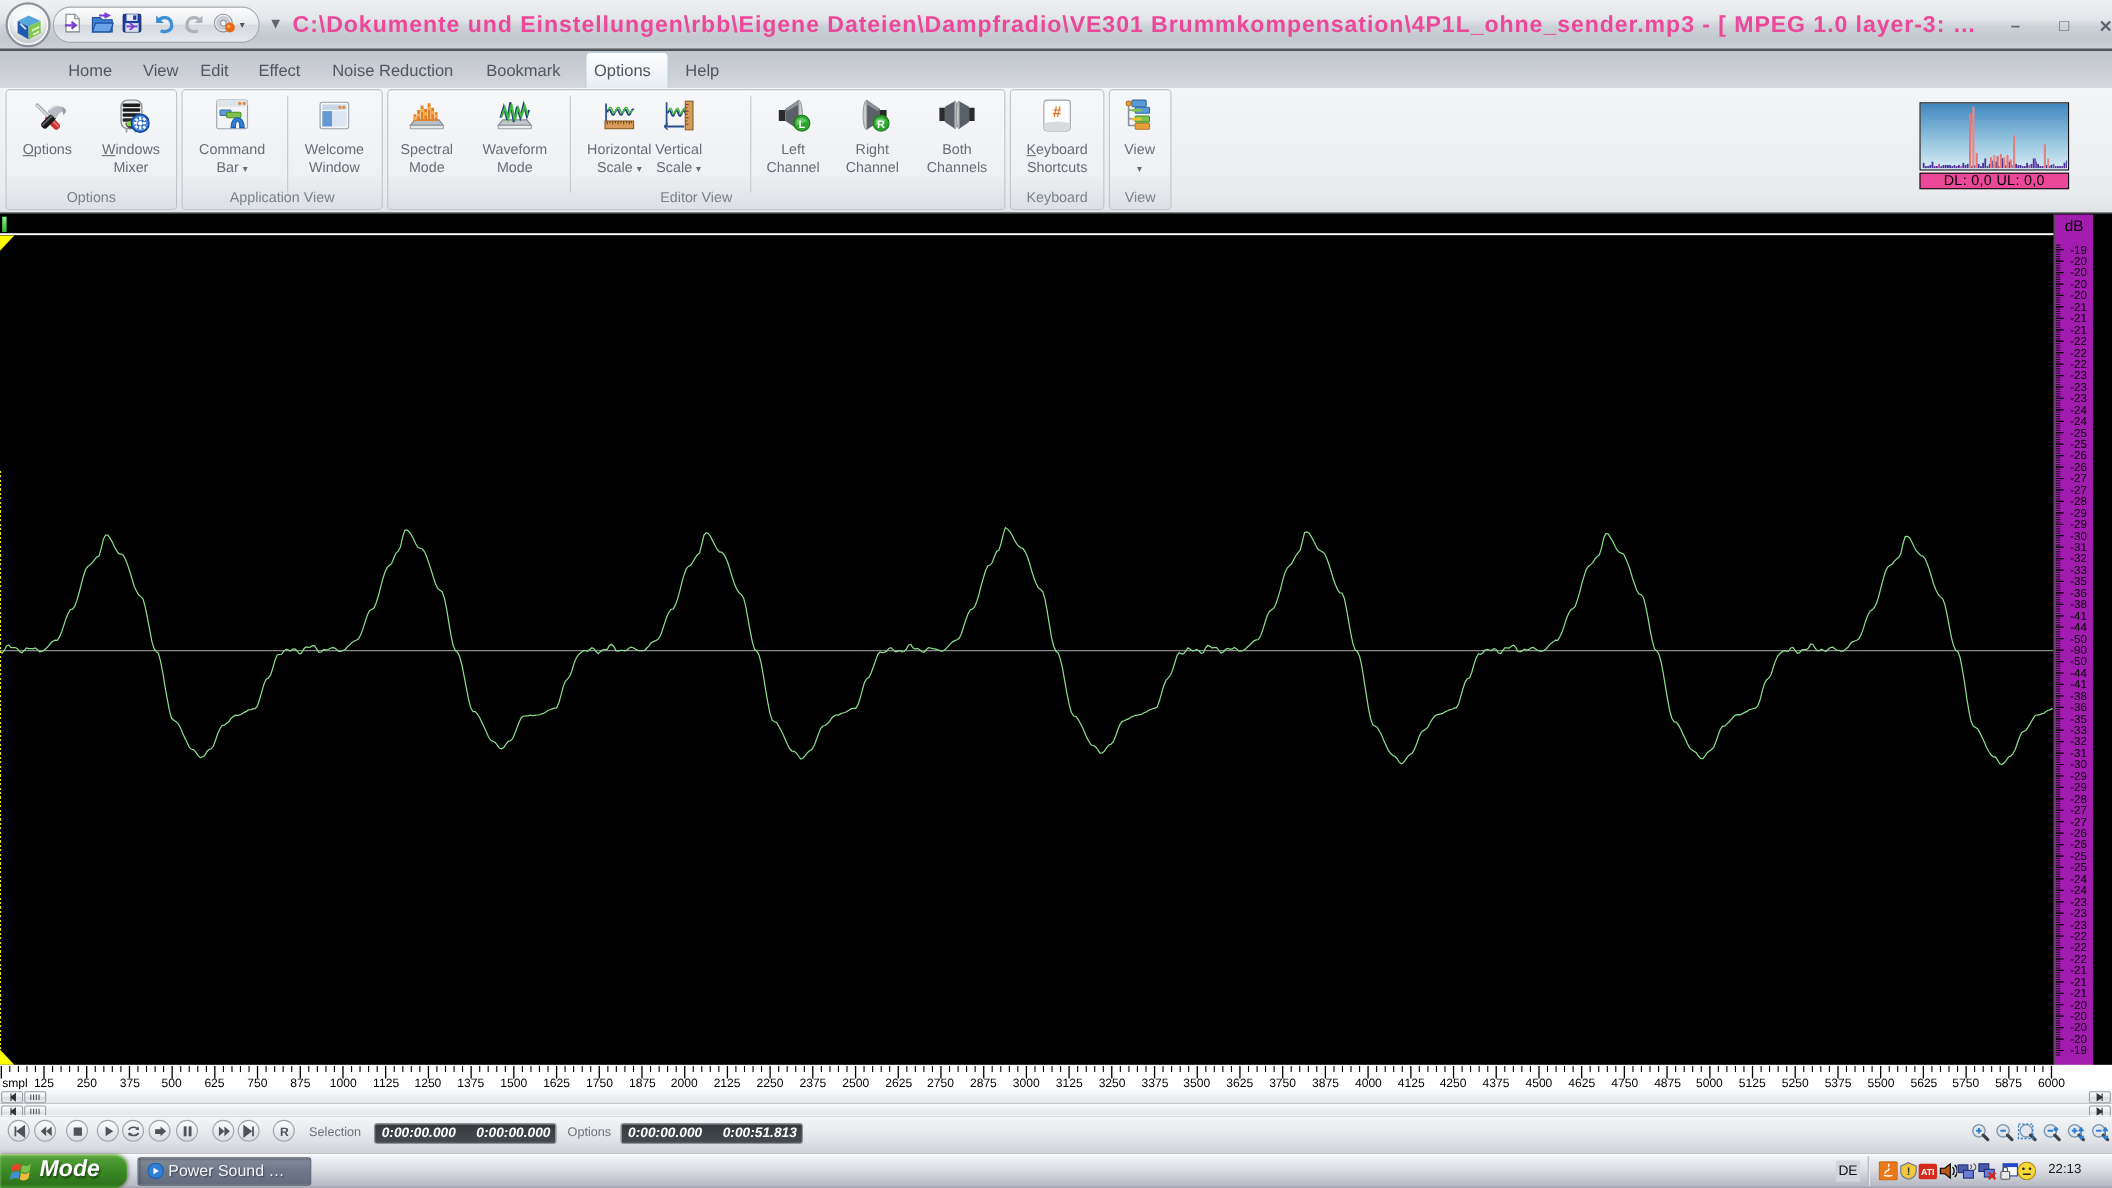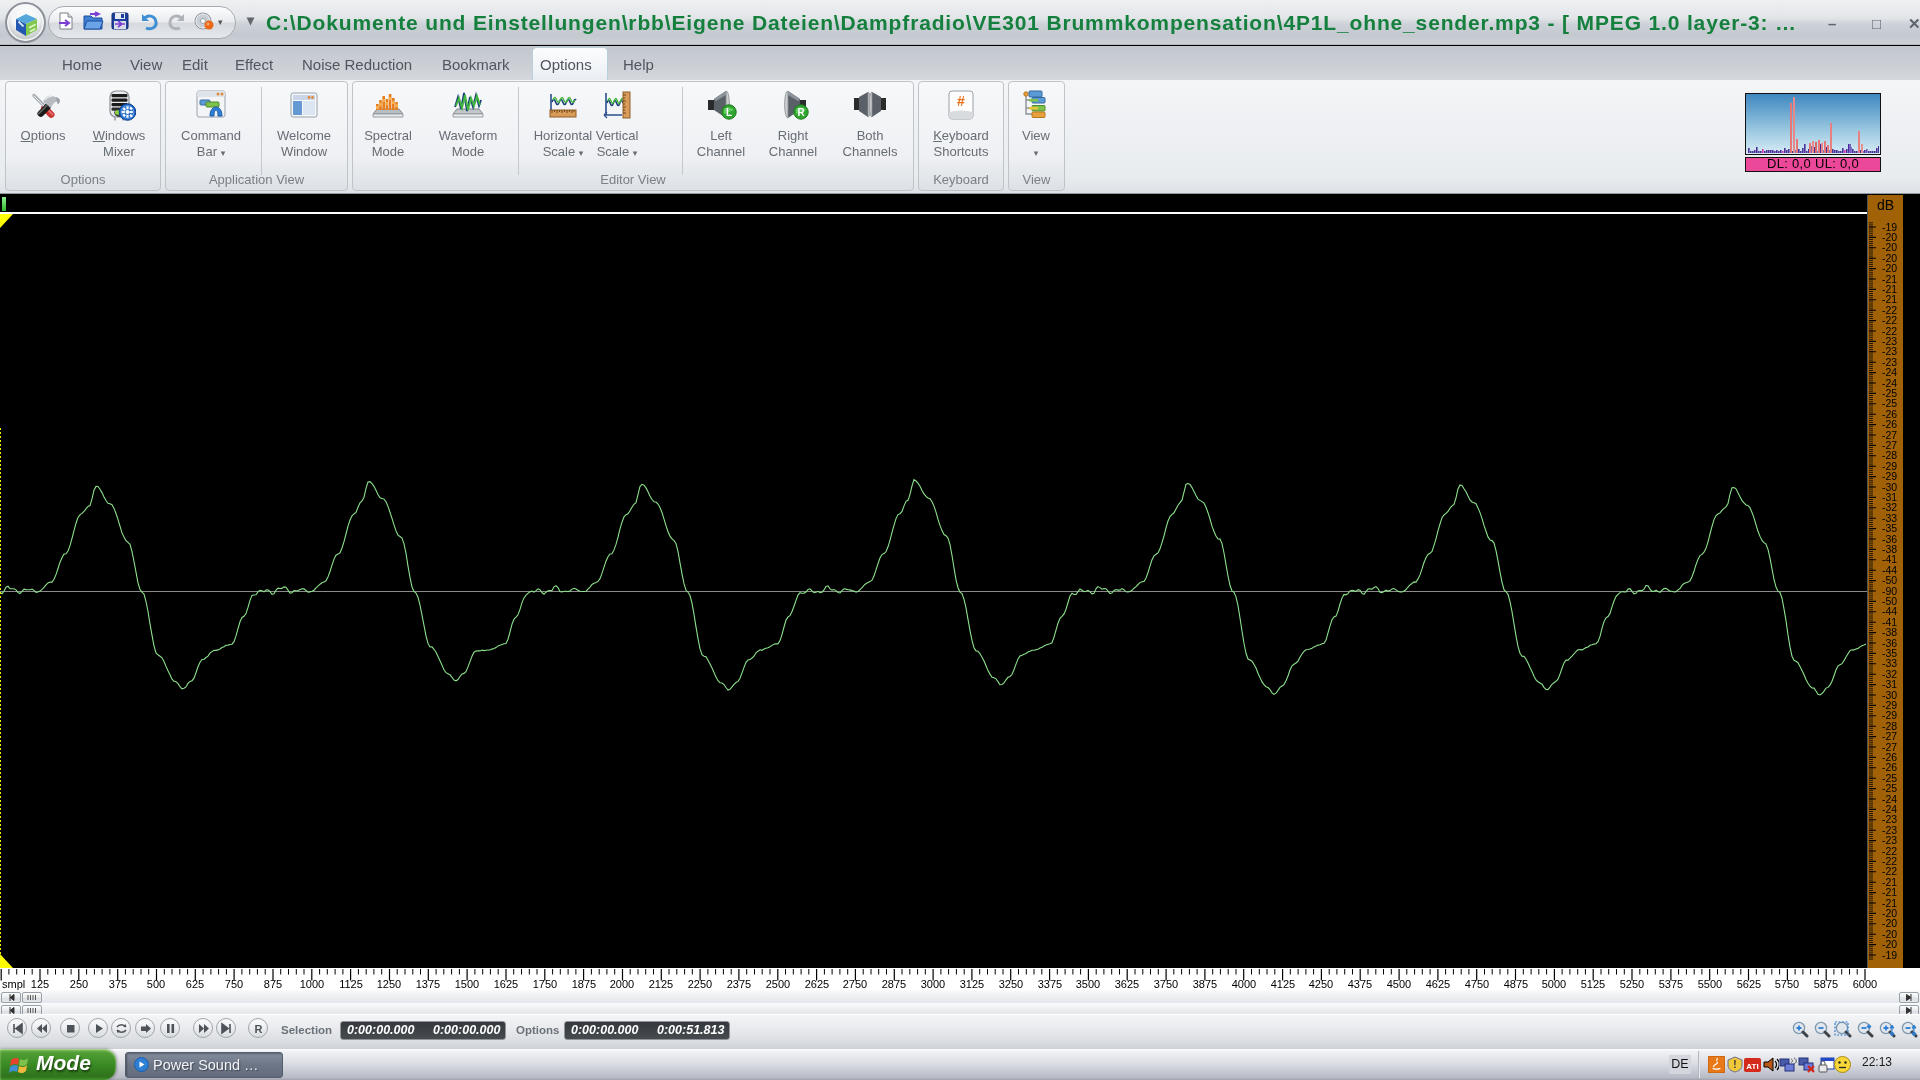--- a/index.html
+++ b/index.html
@@ -1,45 +1,45 @@
 <!DOCTYPE html>
 <html><head><meta charset="utf-8"><title>psd</title><style>
 *{margin:0;padding:0;box-sizing:border-box}
 html,body{width:1920px;height:1080px;overflow:hidden;background:#000;font-family:"Liberation Sans",sans-serif}
 .abs{position:absolute}
 #titlebar{position:absolute;left:0;top:0;width:1920px;height:45px;background:linear-gradient(#eef0f2 0%,#e3e6e9 40%,#cdd2d8 55%,#c4c9d0 80%,#cdd1d7 100%);border-bottom:1px solid #b4b9c0}
 #appbtn{position:absolute;left:5px;top:2px;width:41px;height:41px;border-radius:50%;background:radial-gradient(circle at 50% 32%,#ffffff 0%,#f2f3f4 45%,#c9cccf 70%,#e8eaeb 100%);border:2px solid #8d9199;box-shadow:0 0 0 1.5px #f8f9fa inset}
 #qat{position:absolute;left:48px;top:6px;width:188px;height:33px;border-radius:16px;background:linear-gradient(#fdfdfe,#e9ebee 48%,#d6dade 52%,#e5e8ec);border:1px solid #a7acb4}
-#wtitle{position:absolute;left:266px;top:11px;font-size:21px;font-weight:bold;color:#15803d;letter-spacing:0.85px;white-space:nowrap}
+#wtitle{position:absolute;left:266px;top:11px;font-size:21px;font-weight:bold;color:#ec4899;letter-spacing:0.85px;white-space:nowrap}
 #wchev{position:absolute;left:247px;top:12px;font-size:14px;font-weight:bold;color:#61666d}
 .wctl{position:absolute;top:15px;font-size:15px;color:#5e646b;font-weight:bold}
 #menurow{position:absolute;left:0;top:46px;width:1920px;height:34px;background:linear-gradient(#c2c7ce,#ccd0d6 60%,#d4d8dd)}
 .mtab{position:absolute;top:51px;height:29px;line-height:27px;font-size:15px;color:#50565d}
 #seltab{position:absolute;left:532px;top:47px;width:76px;height:33px;background:linear-gradient(#fbfcfd,#f2f5f8 60%,#e8edf2);border:1px solid #b8d0da;border-bottom:none;border-radius:5px 5px 0 0}
 #ribbon{position:absolute;left:0;top:80px;width:1920px;height:114px;background:linear-gradient(#f3f5f7,#e9ecef 85%,#dee2e6);border-bottom:1px solid #9199a1}
 .grp{position:absolute;top:81px;height:110px;border:1px solid #bfc4ca;border-radius:4px;background:linear-gradient(#f7f8fa,#eef0f3 70%,#e4e7eb 86%,#dde1e6)}
 .glabel{position:absolute;left:0;bottom:3px;width:100%;text-align:center;font-size:13px;color:#7a8088}
 .ritem{position:absolute;top:88px;text-align:center;font-size:13px;color:#676d74;line-height:15.5px}
 .ritem svg{display:block;margin:0 auto 6px}
 .gsep{position:absolute;top:6px;width:1px;height:88px;background:#c3c8ce}
 #wavetop{position:absolute;left:0;top:195px;width:1867px;height:17px;background:#000}
 #wavetopline{position:absolute;left:0;top:212px;width:1867px;height:2px;background:#fff}
 #wavemark{position:absolute;left:2px;top:197px;width:4px;height:14px;background:linear-gradient(#8ef08e,#2eb82e)}
 #wavebox{position:absolute;left:0;top:214px;width:1867px;height:754px;background:#000}
-#dbcol{position:absolute;left:1867px;top:195px;width:36px;height:775px;background:#a16207;border-left:1px solid #555}
+#dbcol{position:absolute;left:1867px;top:195px;width:36px;height:775px;background:#a21caf;border-left:1px solid #555}
 #blackcol{position:absolute;left:1903px;top:195px;width:17px;height:795px;background:#000}
 #dbhdr{position:absolute;left:1877px;top:197px;font-size:14px;color:#000}
 #ruler{position:absolute;left:0;top:968px;width:1920px;height:22px;background:#fff}
 .srow{position:absolute;left:0;width:1920px;height:12px;background:linear-gradient(#fafbfc,#eceef1 55%,#e3e6ea)}
 .sbtn svg{display:block}
 .sbtn{position:absolute;overflow:hidden;border:1px solid #9aa0a8;border-radius:2px;background:linear-gradient(#fcfdfd,#e8eaed 50%,#d9dce0 52%,#e6e9ec)}
 #transport{position:absolute;left:0;top:1014px;width:1920px;height:35px;background:linear-gradient(#f4f5f7,#e7e9ec 45%,#d9dce1 80%,#cdd1d7);border-top:1px solid #fff}
 .tbtn svg{display:block;margin:1px auto 0}
 .tbtn{position:absolute;top:1018px;width:20px;height:20px;border-radius:50%;border:1.3px solid #a0a5ab;background:linear-gradient(#fdfdfe,#e9ebee 55%,#d9dcdf)}
-.tlabel{font-size:11.5px;font-weight:bold;color:#6b7178;position:absolute;top:1024px}
+.tlabel{font-size:11.5px;font-weight:normal;color:#6b7178;position:absolute;top:1024px}
 .tbox{position:absolute;top:1021px;height:19px;border-radius:3px;background:linear-gradient(#35393d,#464b50);border:1px solid #8f9398;color:#fff;font-size:12.5px;font-weight:bold;font-style:italic;line-height:17px;white-space:nowrap}
 #taskbar{position:absolute;left:0;top:1049px;width:1920px;height:31px;background:linear-gradient(#fdfdfd 0%,#f1f2f5 8%,#dcdee4 45%,#c8cbd3 70%,#b7bac4 93%,#9ea1ac 100%)}
 #startbtn{position:absolute;left:0;top:1049px;width:116px;height:31px;border-radius:0 12px 12px 0;background:linear-gradient(#6cb04c 0%,#4f9c34 15%,#3a8b24 50%,#2f731c 88%,#3f8f27 100%);box-shadow:inset 0 1px 2px #b8e09c,1px 0 3px rgba(0,0,0,.35)}
 #starttxt{position:absolute;left:36px;top:1051px;font-size:21px;font-weight:bold;font-style:italic;color:#fff;text-shadow:1px 2px 2px rgba(0,0,0,.5)}
 #taskbtn{position:absolute;left:125px;top:1052px;width:158px;height:26px;border-radius:3px;background:linear-gradient(#848d9b,#6d7687 50%,#636c7d);border:1px solid #555e6e;box-shadow:inset 1px 1px 2px rgba(0,0,0,.3)}
 #tasktxt{position:absolute;left:153px;top:1057px;font-size:14.5px;color:#f2f4f7;text-shadow:1px 1px 1px rgba(0,0,0,.4)}
 #detxt{position:absolute;left:1669px;top:1055px;width:22px;height:19px;background:#d4d6dd;text-align:center;font-size:12.5px;color:#111;line-height:19px}
 #clock{position:absolute;left:1862px;top:1055px;font-size:12px;color:#1a1a1a}
 .cursorline{position:absolute;left:0;top:214px;width:1px;height:754px;background:repeating-linear-gradient(#f0f000 0 2px,transparent 2px 4px)}
 </style></head>

